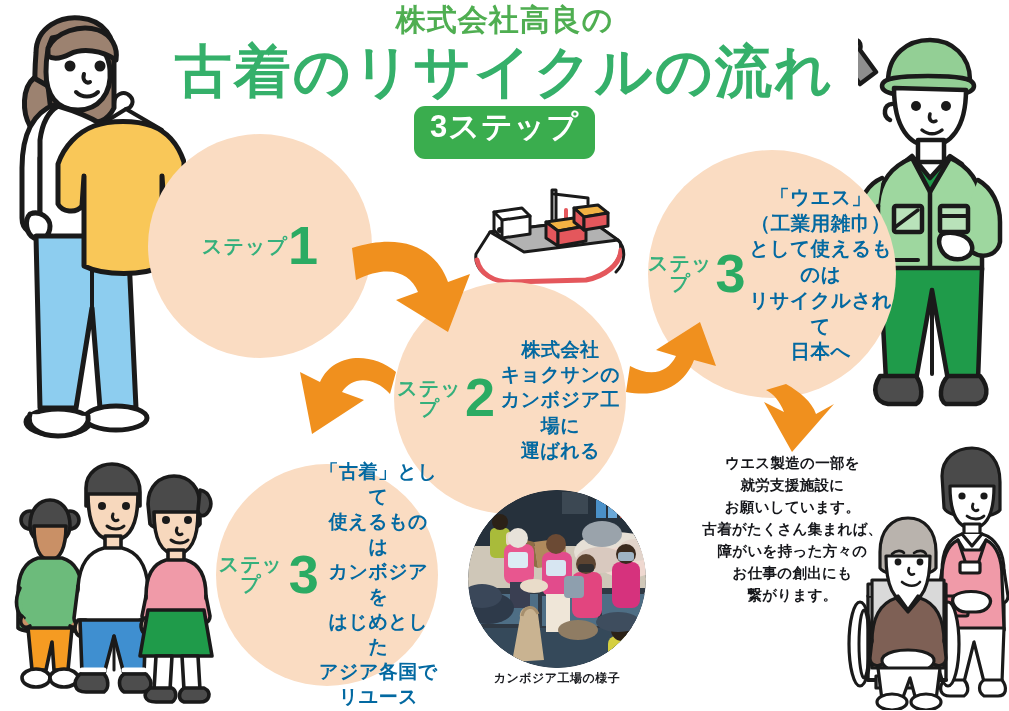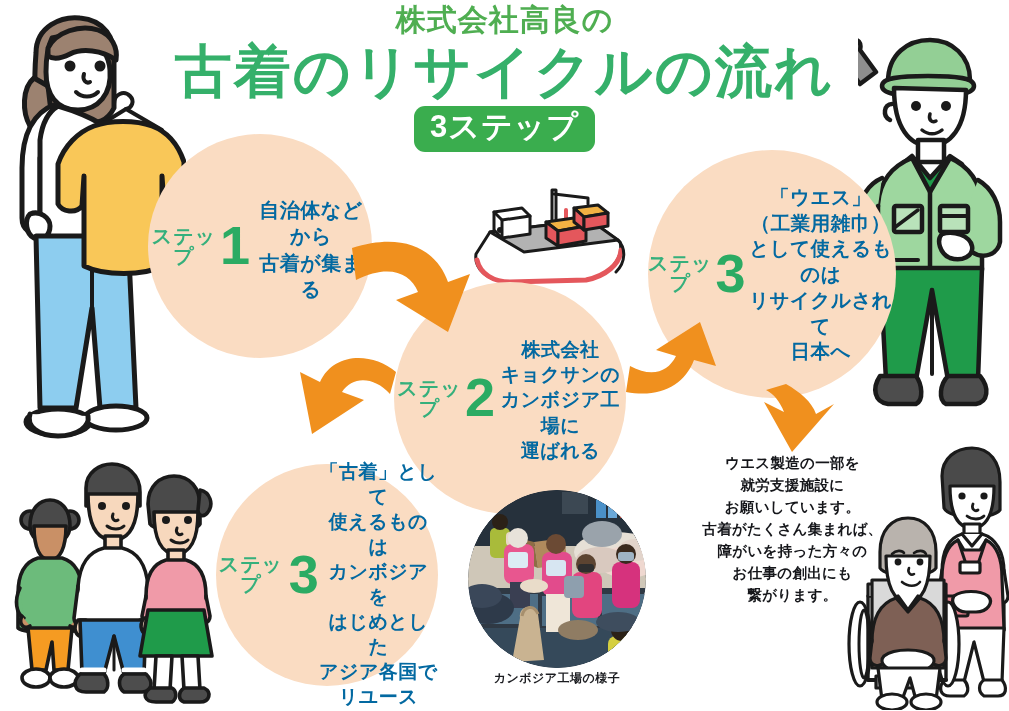--- a/index.html
+++ b/index.html
@@ -46,21 +46,21 @@
   #badge-wrap { margin-top: 3px; }
   #steps-badge {
     display: inline-block;
     background: #3aad4e;
     color: #ffffff;
     font-family: "Liberation Sans", "DejaVu Sans", sans-serif;
     font-weight: bold;
     font-size: 31px;
     letter-spacing: 1px;
     border-radius: 11px;
-    padding: 2px 16px 5px 16px;
+    padding: 2px 16px 12px 16px;
     line-height: 1.25;
   }
 
   
   .circle {
     border-radius: 50%;
     background: #fadcc2;
     display: flex;
     align-items: center;
     justify-content: center;
@@ -279,21 +279,20 @@
         <path d="M114 31 L138 27 L138 40 L114 44 Z" fill="#e4575c"></path>
 
         <path d="M148 54 C156 62 156 76 146 86" fill="none"></path>
       </g>
     </svg>
   </div>
 
   <div id="circle-step1" class="abs circle">
     <div class="step-label">ステップ</div>
     <div class="step-num">1</div>
-    <div class="step-body multiline">自治体などから<br>古着が集まる</div>
   </div>
 
   <div id="circle-step2" class="abs circle">
     <div class="step-label">ステップ</div>
     <div class="step-num">2</div>
     <div class="step-body multiline">株式会社<br>キョクサンの<br>カンボジア工場に<br>運ばれる</div>
   </div>
 
   <div id="circle-step3r" class="abs circle">
     <div class="inline-head">

